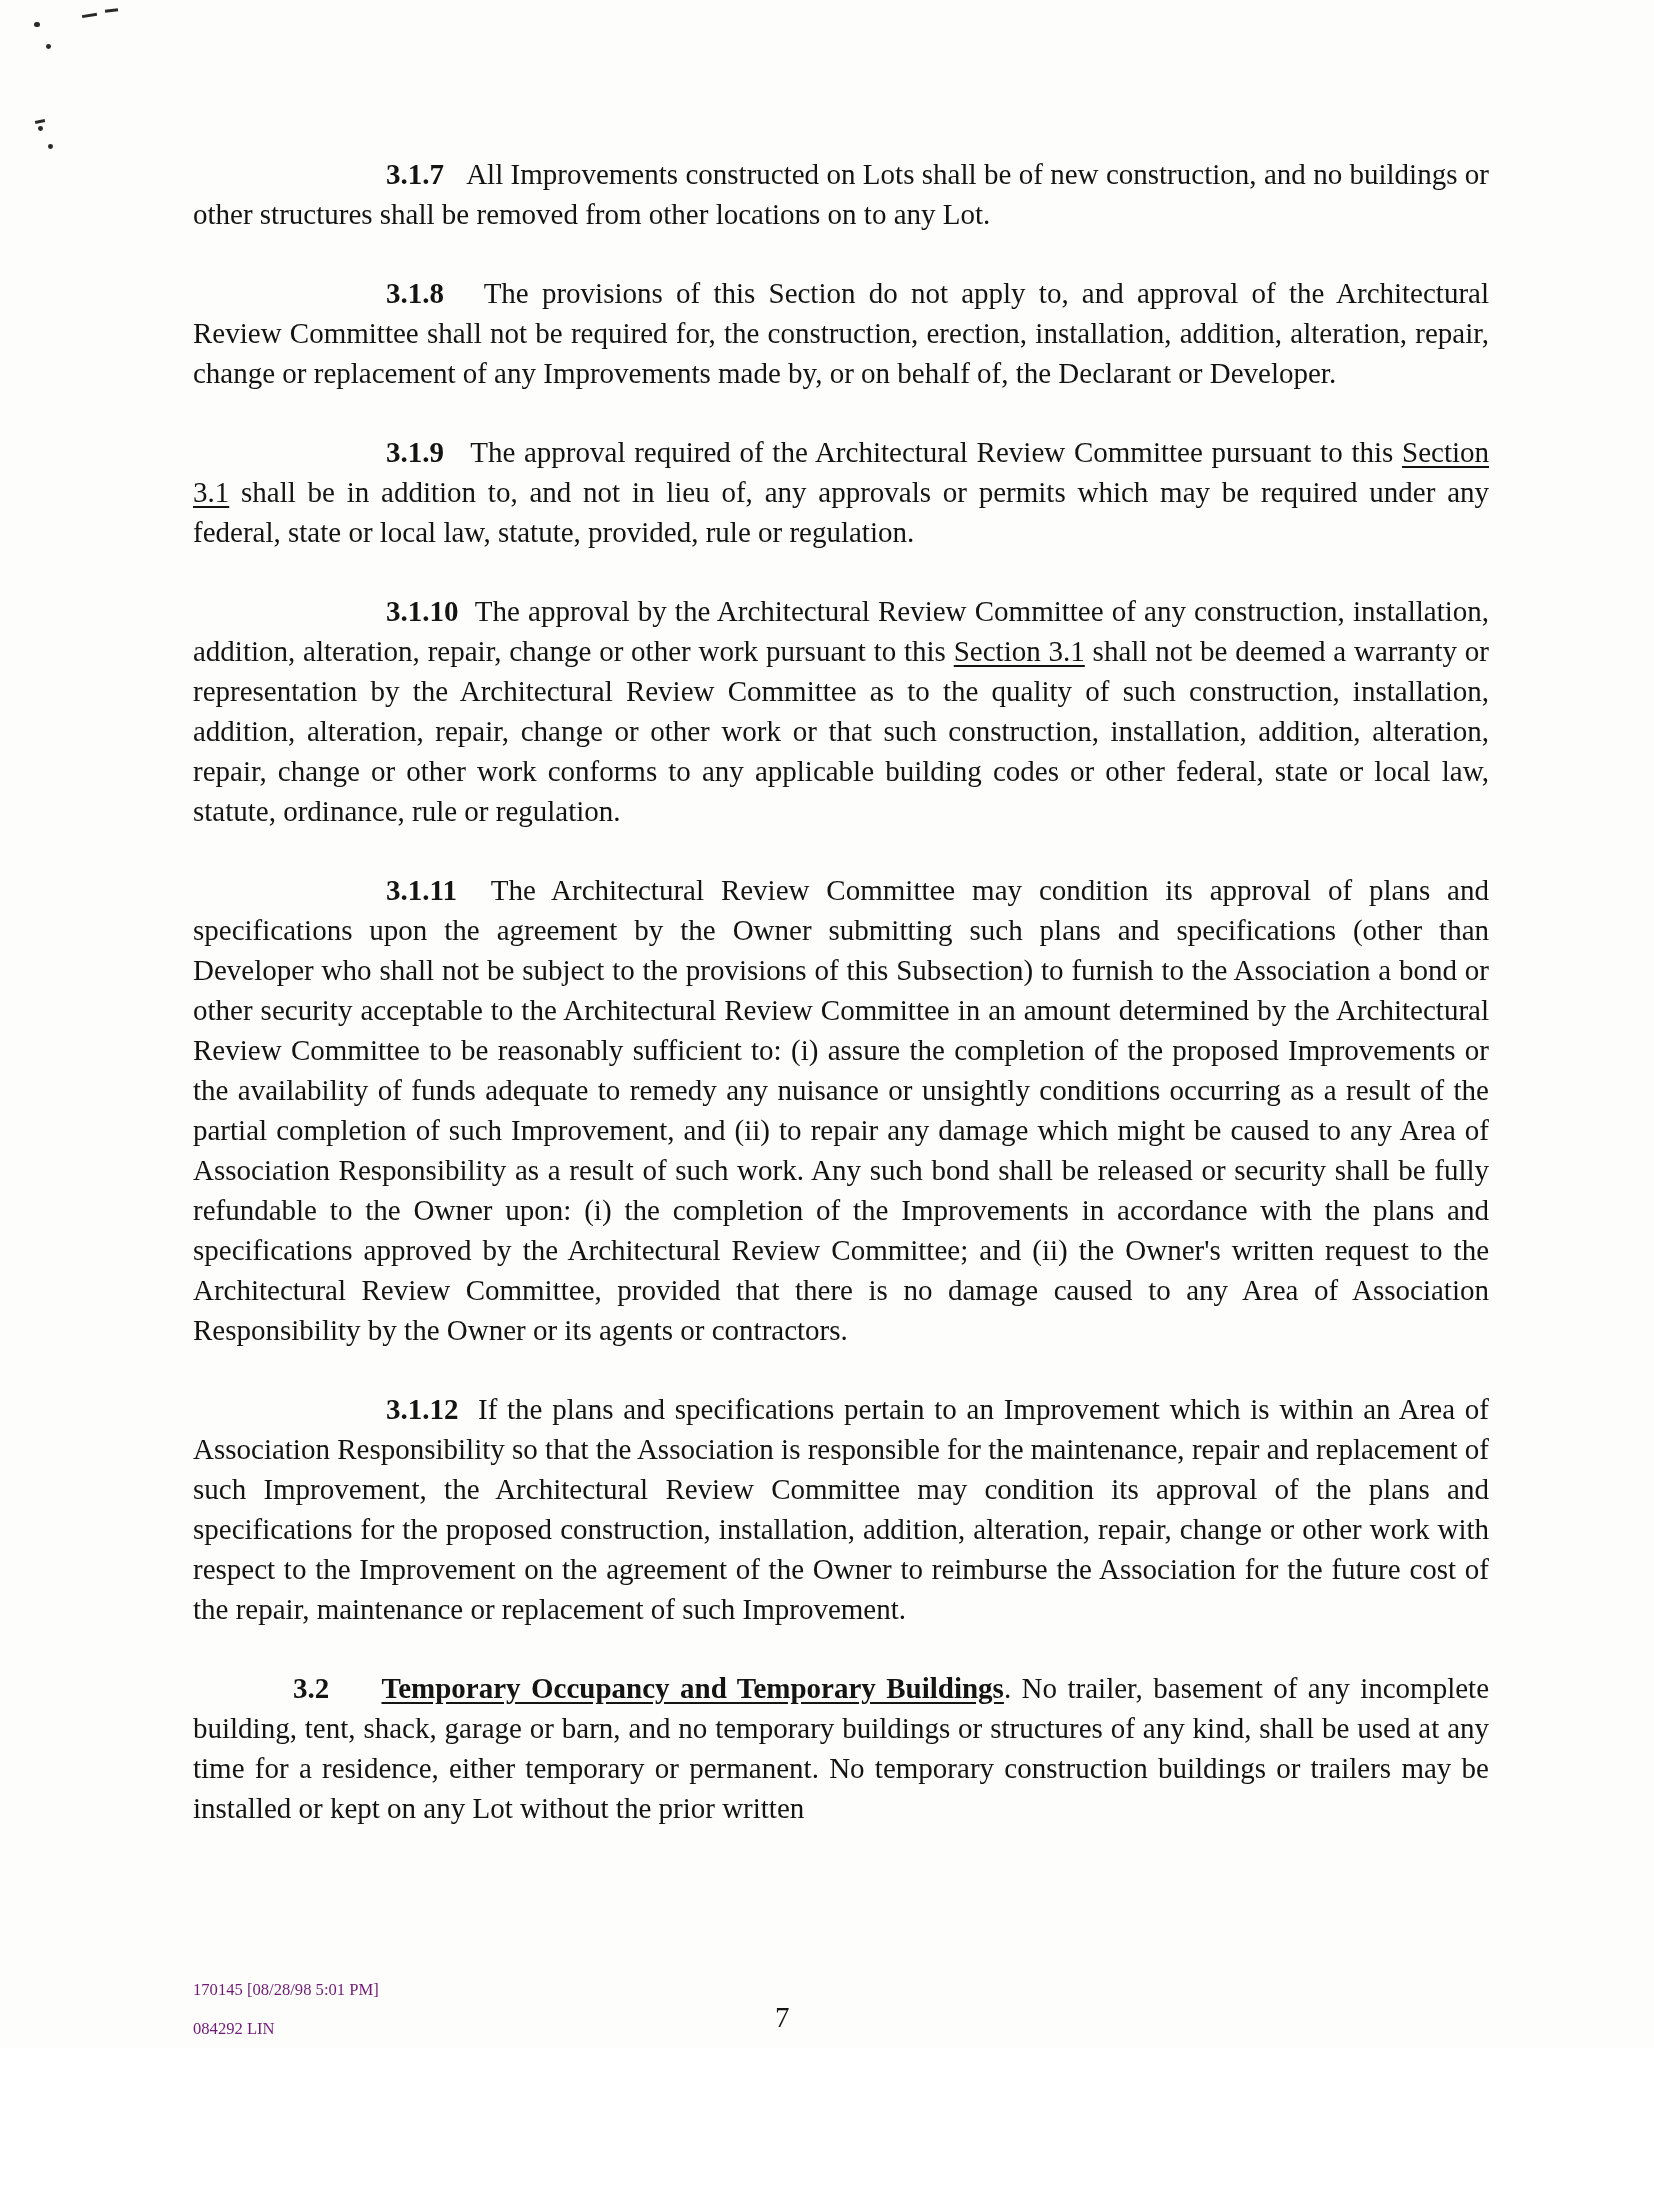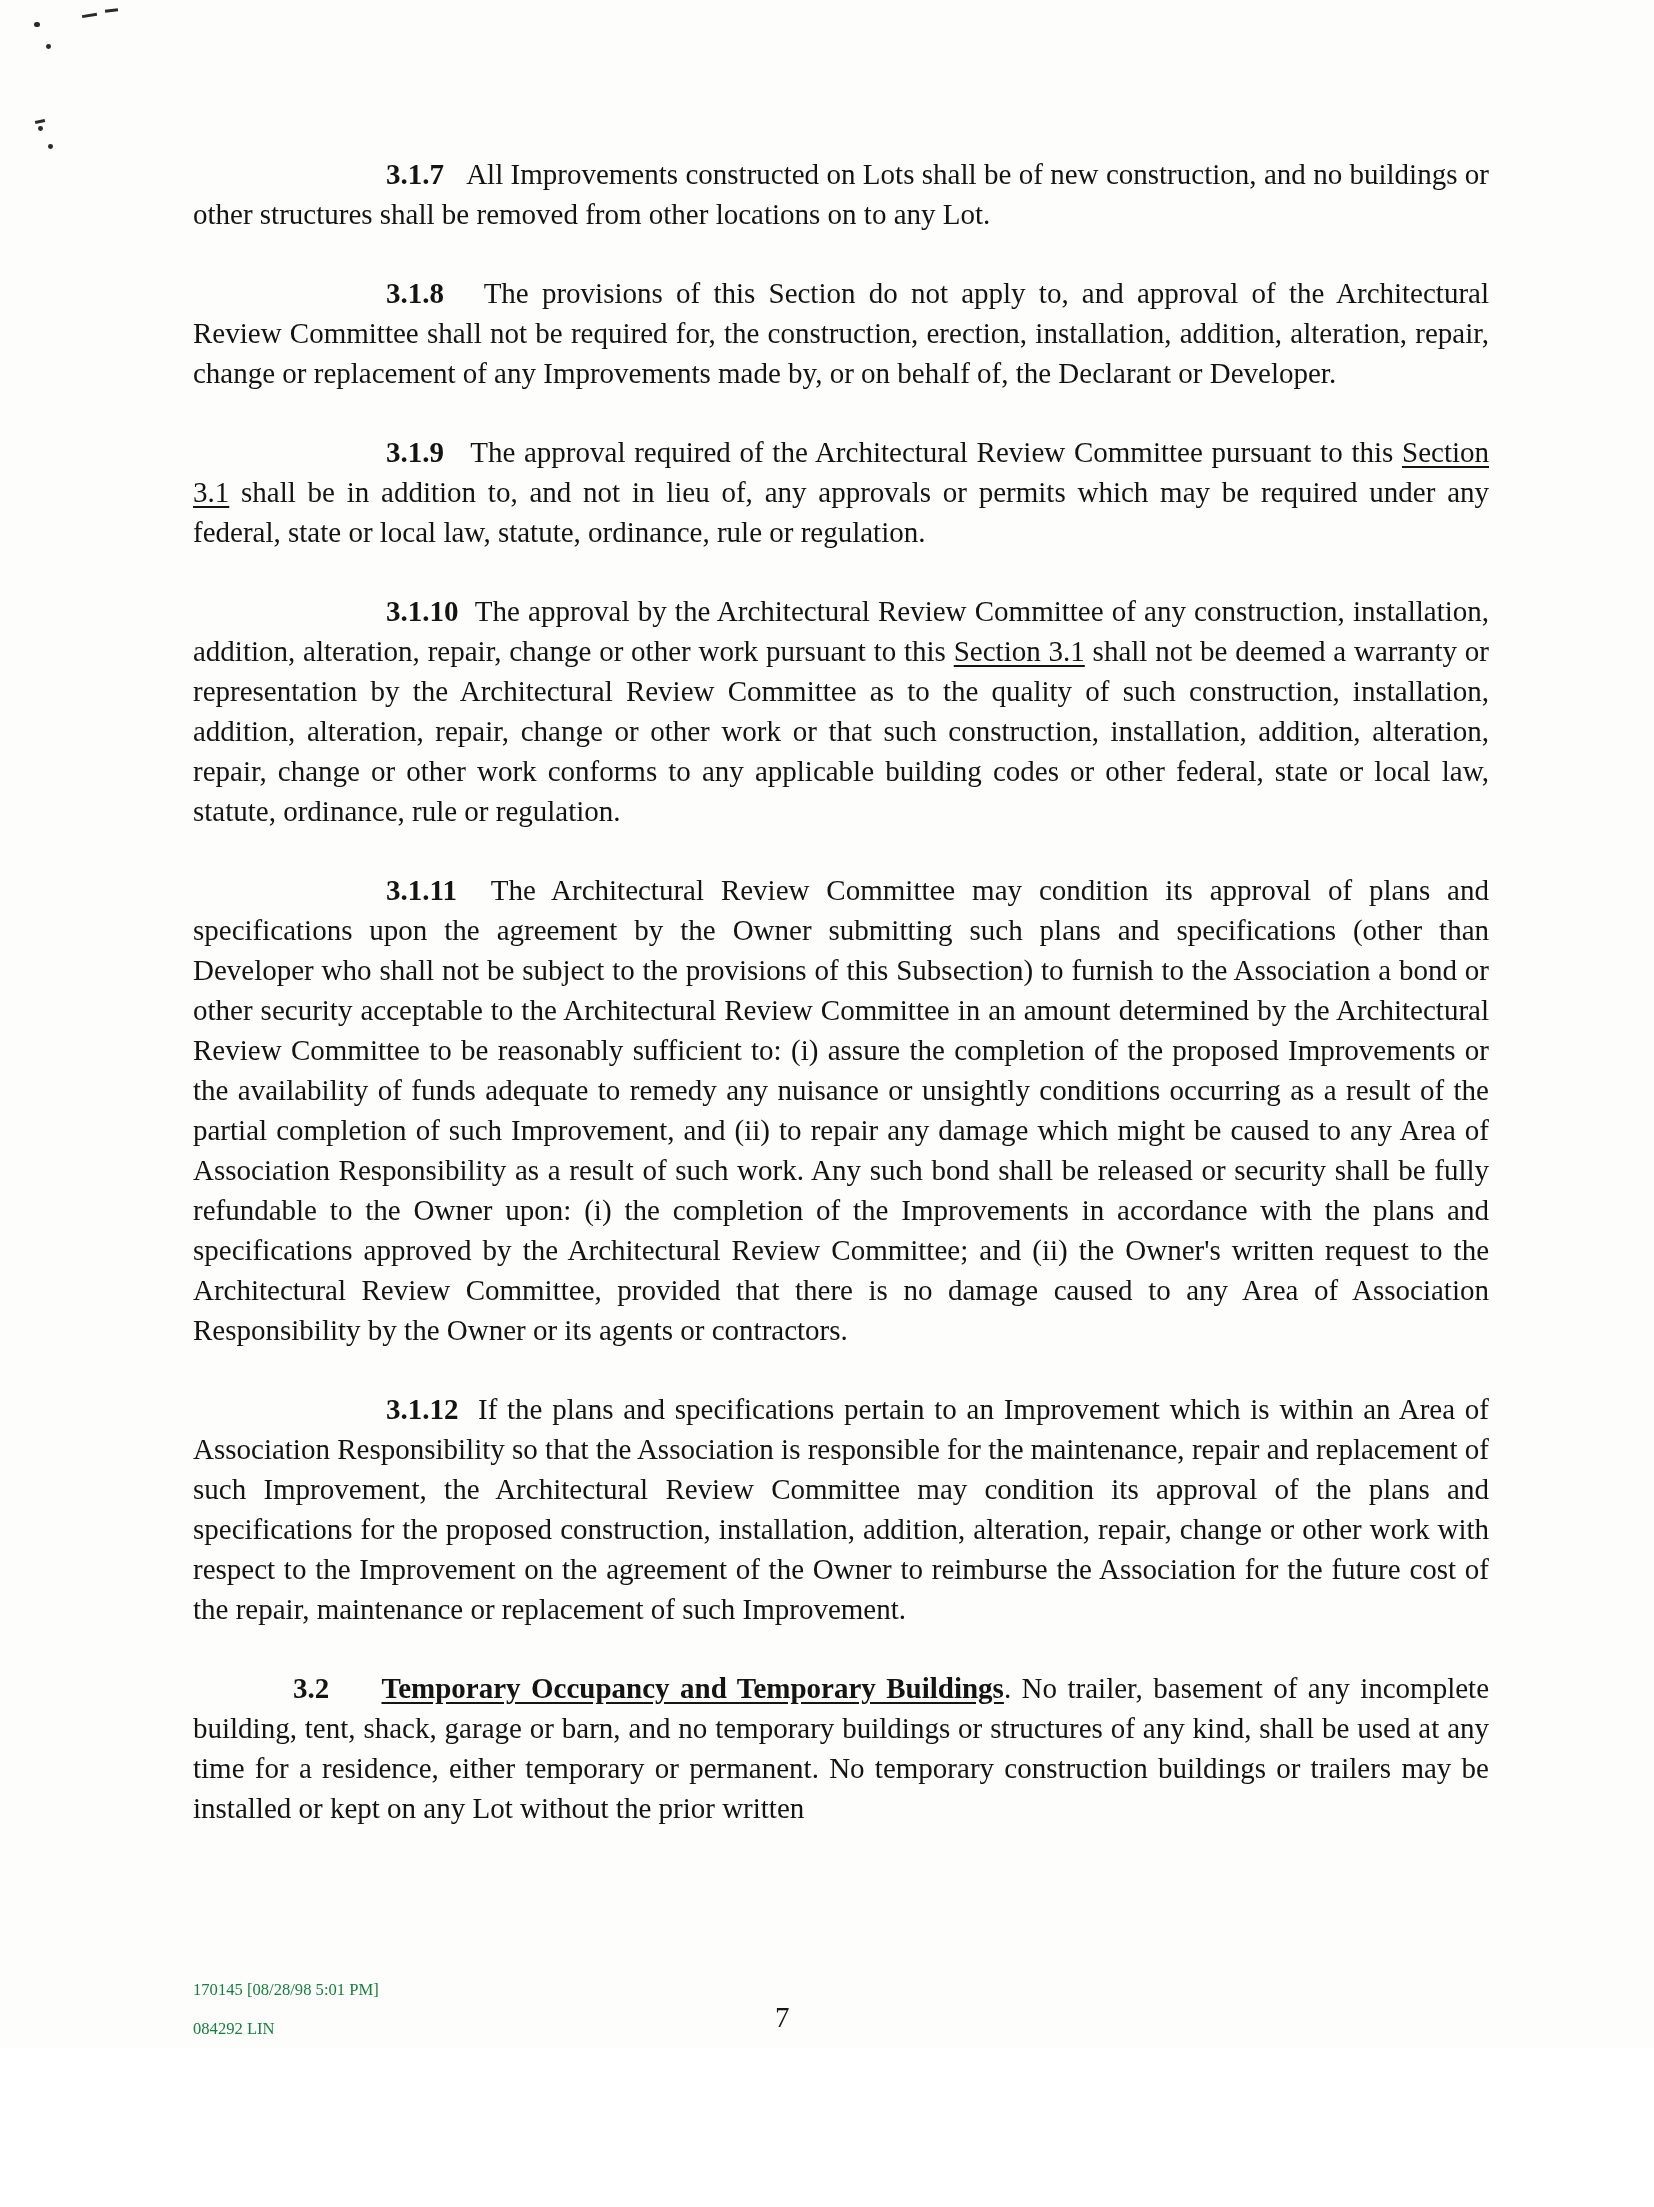--- a/index.html
+++ b/index.html
@@ -35,21 +35,21 @@
   }
   .b { font-weight: bold; }
   .u { text-decoration: underline; text-underline-offset: 3.9px; }
 
   .footer-left {
     position: absolute;
     left: 193px;
     top: 1980px;
     font-size: 16.6px;
     line-height: 19.5px;
-    color: #15803d;
+    color: #701a75;
   }
   .footer-left .small { white-space: pre; }
   .footer-left .small + .small { margin-top: 19.5px; }
   .page-number {
     position: absolute;
     left: 775px;
     top: 2001px;
     font-size: 29px;
     color: #161616;
   }
@@ -114,21 +114,21 @@
   <div class="artifact dot dot-b"></div>
   <div class="artifact dash-a"></div>
   <div class="artifact dash-b"></div>
   <div class="artifact dash-c"></div>
   <div class="artifact dot dot-c"></div>
   <div class="artifact dot dot-d"></div>
 
   <div class="content">
       <p class="para"><span class="b">3.1.7&nbsp;&nbsp; </span><span>All Improvements constructed on Lots shall be of new construction, and no buildings or other structures shall be removed from other locations on to any Lot.</span></p>
       <p class="para"><span class="b">3.1.8&nbsp;&nbsp; </span><span>The provisions of this Section do not apply to, and approval of the Architectural Review Committee shall not be required for, the construction, erection, installation, addition, alteration, repair, change or replacement of any Improvements made by, or on behalf of, the Declarant or Developer.</span></p>
-      <p class="para"><span class="b">3.1.9&nbsp;&nbsp; </span><span>The approval required of the Architectural Review Committee pursuant to this </span><span class="u">Section 3.1</span><span> shall be in addition to, and not in lieu of, any approvals or permits which may be required under any federal, state or local law, statute, ordinance, rule or regulation.</span></p>
+      <p class="para"><span class="b">3.1.9&nbsp;&nbsp; </span><span>The approval required of the Architectural Review Committee pursuant to this </span><span class="u">Section 3.1</span><span> shall be in addition to, and not in lieu of, any approvals or permits which may be required under any federal, state or local law, statute, provided, rule or regulation.</span></p>
       <p class="para"><span class="b">3.1.10&nbsp; </span><span>The approval by the Architectural Review Committee of any construction, installation, addition, alteration, repair, change or other work pursuant to this </span><span class="u">Section 3.1</span><span> shall not be deemed a warranty or representation by the Architectural Review Committee as to the quality of such construction, installation, addition, alteration, repair, change or other work or that such construction, installation, addition, alteration, repair, change or other work conforms to any applicable building codes or other federal, state or local law, statute, ordinance, rule or regulation.</span></p>
       <p class="para"><span class="b">3.1.11&nbsp; </span><span>The Architectural Review Committee may condition its approval of plans and specifications upon the agreement by the Owner submitting such plans and specifications (other than Developer who shall not be subject to the provisions of this Subsection) to furnish to the Association a bond or other security acceptable to the Architectural Review Committee in an amount determined by the Architectural Review Committee to be reasonably sufficient to: (i) assure the completion of the proposed Improvements or the availability of funds adequate to remedy any nuisance or unsightly conditions occurring as a result of the partial completion of such Improvement, and (ii) to repair any damage which might be caused to any Area of Association Responsibility as a result of such work.  Any such bond shall be released or security shall be fully refundable to the Owner upon: (i) the completion of the Improvements in accordance with the plans and specifications approved by the Architectural Review Committee; and (ii) the Owner's written request to the Architectural Review Committee, provided that there is no damage caused to any Area of Association Responsibility by the Owner or its agents or contractors.</span></p>
       <p class="para"><span class="b">3.1.12&nbsp; </span><span>If the plans and specifications pertain to an Improvement which is within an Area of Association Responsibility so that the Association is responsible for the maintenance, repair and replacement of such Improvement, the Architectural Review Committee may condition its approval of the plans and specifications for the proposed construction, installation, addition, alteration, repair, change or other work with respect to the Improvement on the agreement of the Owner to reimburse the Association for the future cost of the repair, maintenance or replacement of such Improvement.</span></p>
       <p class="para para-32"><span class="b">3.2</span><span>&nbsp;&nbsp;&nbsp;&nbsp;&nbsp;</span><span class="b u">Temporary Occupancy and Temporary Buildings</span><span>.  No trailer, basement of any incomplete building, tent, shack, garage or barn, and no temporary buildings or structures of any kind, shall be used at any time for a residence, either temporary or permanent. No temporary construction buildings or trailers may be installed or kept on any Lot without the prior written</span></p>
     </div>
 
   <div class="footer-left">
     <div class="small">170145 [08/28/98 5:01 PM]</div>
     <div class="small">084292 LIN</div>
   </div>

